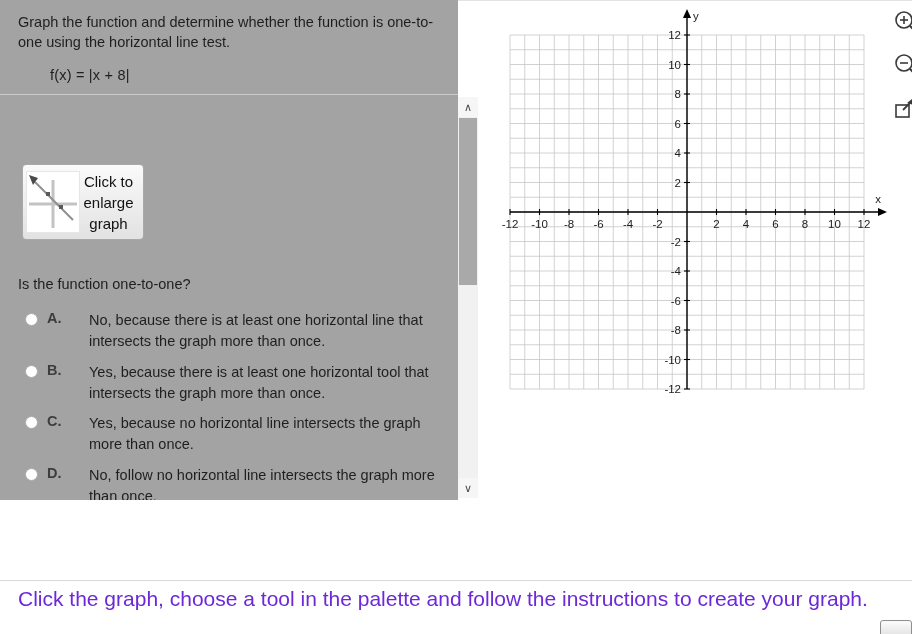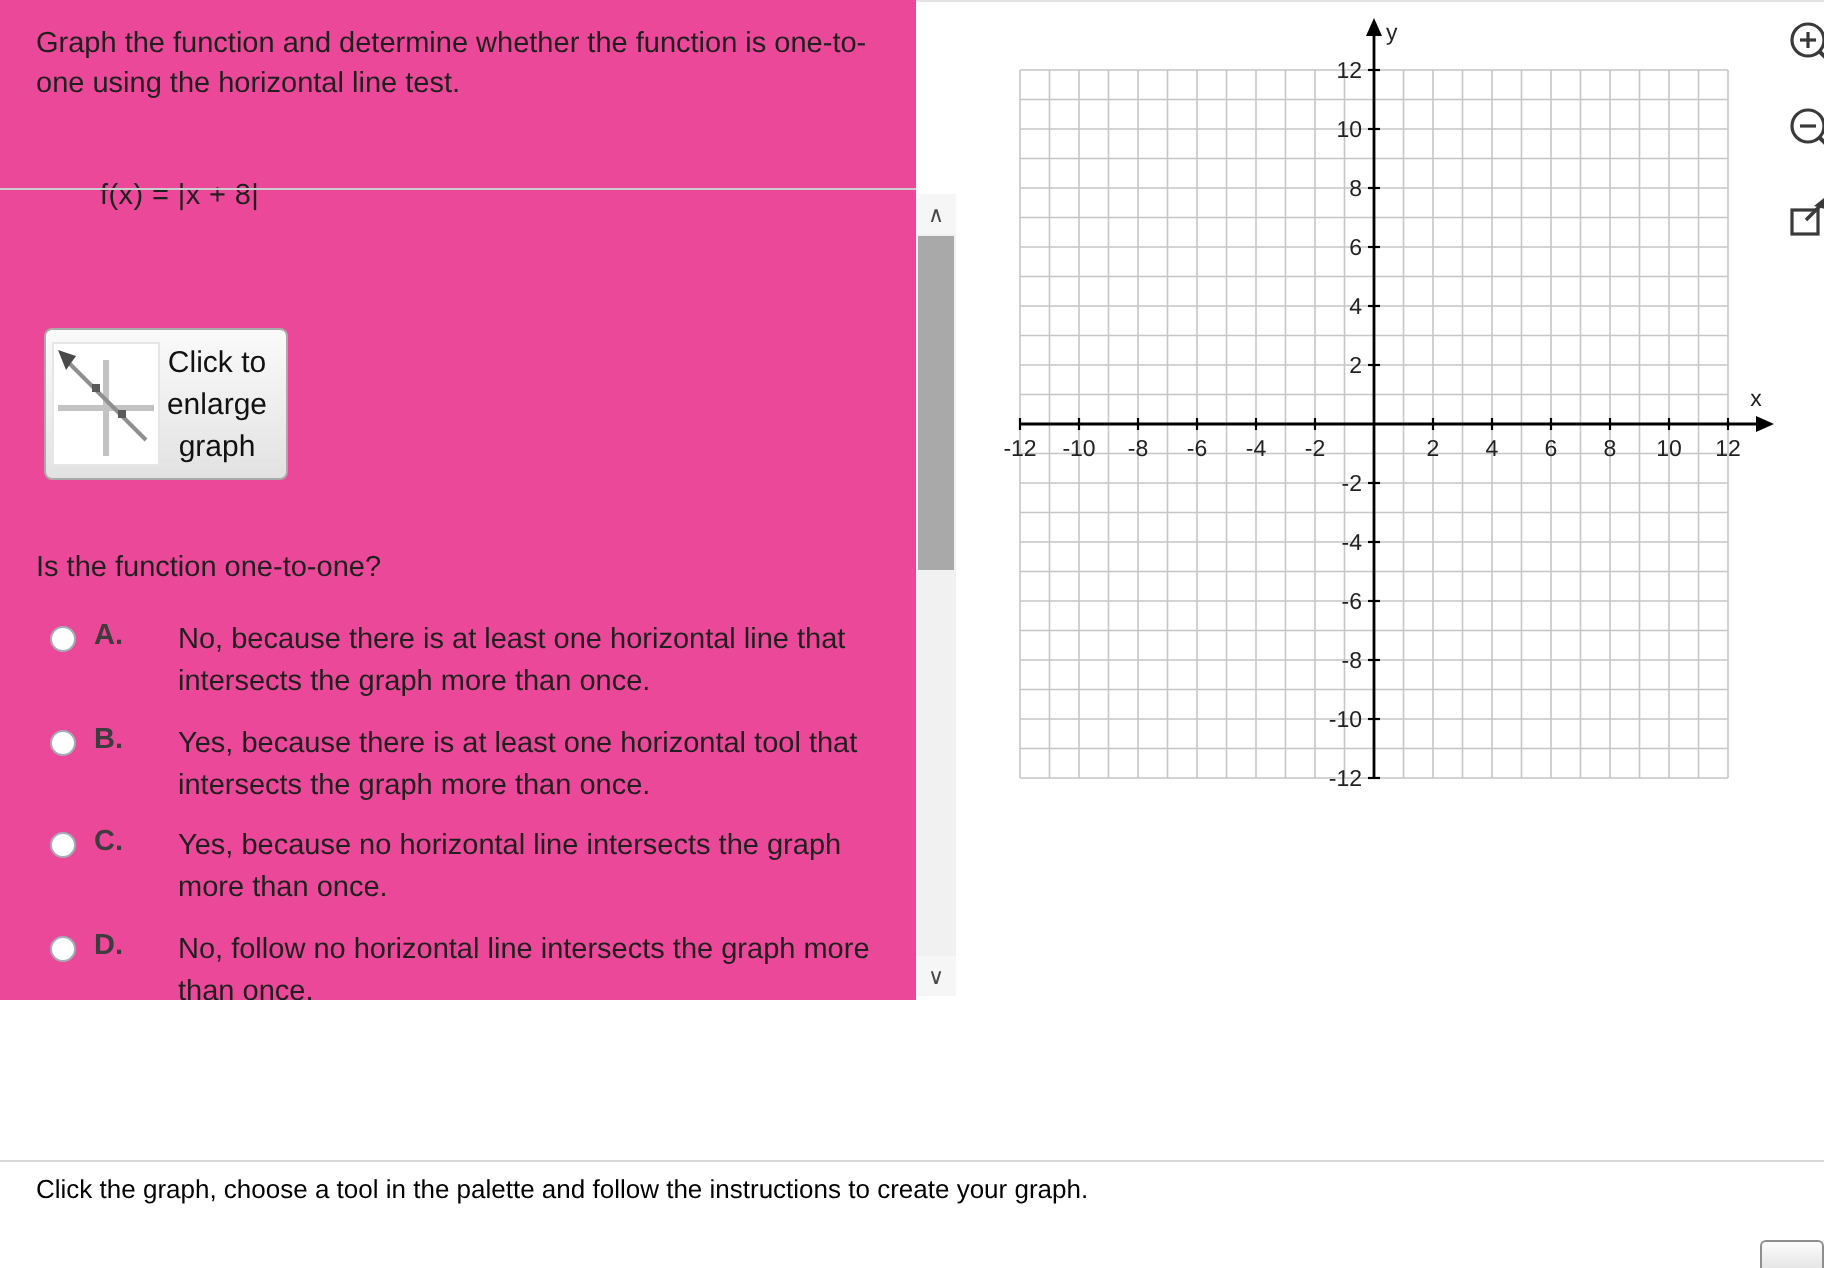--- a/index.html
+++ b/index.html
@@ -4,23 +4,23 @@
 <style>
   * { margin:0; padding:0; box-sizing:border-box; }
   html,body { width:912px; height:634px; }
   body {
     position:relative; overflow:hidden; background:#ffffff;
     font-family:"Liberation Sans", sans-serif; color:#1f1f1f;
   }
   .top-hairline { position:absolute; left:0; top:0; width:912px; border-top:1px solid #e3e3e3; }
 
   
-  .left-panel { position:absolute; left:0; top:0; width:458px; height:500px; background:#ec4899; overflow:hidden; }
+  .left-panel { position:absolute; left:0; top:0; width:458px; height:500px; background:#a3a3a3; overflow:hidden; }
   .statement { position:absolute; left:18px; top:12px; width:424px; font-size:14.5px; line-height:20px; }
-  .fx { position:absolute; left:50px; top:67px; font-size:14.5px; letter-spacing:0.2px;margin-top:23px; }
+  .fx { position:absolute; left:50px; top:67px; font-size:14.5px; letter-spacing:0.2px; }
   .section-divider { position:absolute; left:0; top:94px; width:458px; border-top:1px solid #cccccc; }
   .instruction { position:absolute; left:18px; top:102px; width:424px; font-size:14.5px; line-height:20px; }
 
   .enlarge-btn {
     position:absolute; left:22px; top:164px; width:122px; height:76px;
     background:linear-gradient(#fafafa,#e2e2e2); border:1px solid #a9a9a9; border-radius:4px;
     display:flex; align-items:center; padding:3px 6px 3px 3px; cursor:pointer;
     font-family:"Liberation Sans", sans-serif;
   }
   .enlarge-btn .thumb { width:54px; height:62px; background:#ffffff; border:1px solid #e6e6e6; flex:0 0 auto; }
@@ -44,21 +44,21 @@
   
   .graph { position:absolute; left:485px; top:0; width:412px; height:405px; }
   .graph svg text { font-family:"Liberation Sans", sans-serif; font-size:11.5px; fill:#222; }
 
   
   .tool-btn { position:absolute; left:892px; width:28px; height:26px; background:transparent; border:none; cursor:pointer; }
   .tool-zoom-in { top:9px; } .tool-zoom-out { top:52px; } .tool-open { top:97px; }
 
   
   .footer-divider { position:absolute; left:0; top:580px; width:912px; border-top:1px solid #d9d9d9; }
-  .footer-text { position:absolute; left:18px; top:587px; width:860px; font-size:13px; color:#000000; }
+  .footer-text { position:absolute; left:18px; top:587px; width:860px; font-size:21px; color:#6d28d9; }
   .cutoff-btn { position:absolute; left:880px; top:620px; width:32px; height:20px;
                 background:linear-gradient(#fcfcfc,#dddddd); border:1px solid #8e8e8e; border-radius:3px; cursor:pointer; }
 </style>
 </head>
 <body>
 
 <div class="top-hairline"></div>
 
 <div class="left-panel">
   <div class="statement">Graph the function and determine whether the function is one-to-one using the horizontal line test.</div>

